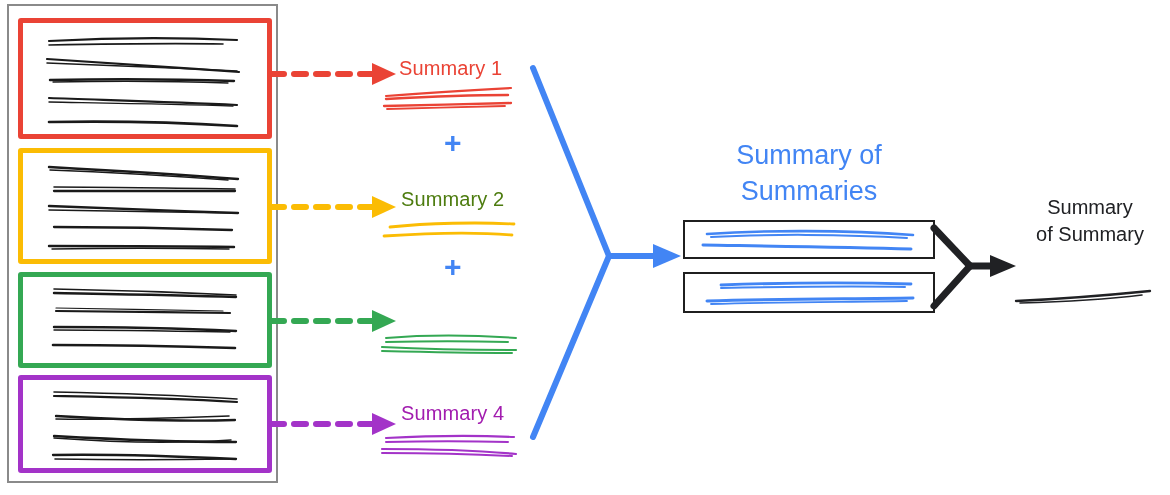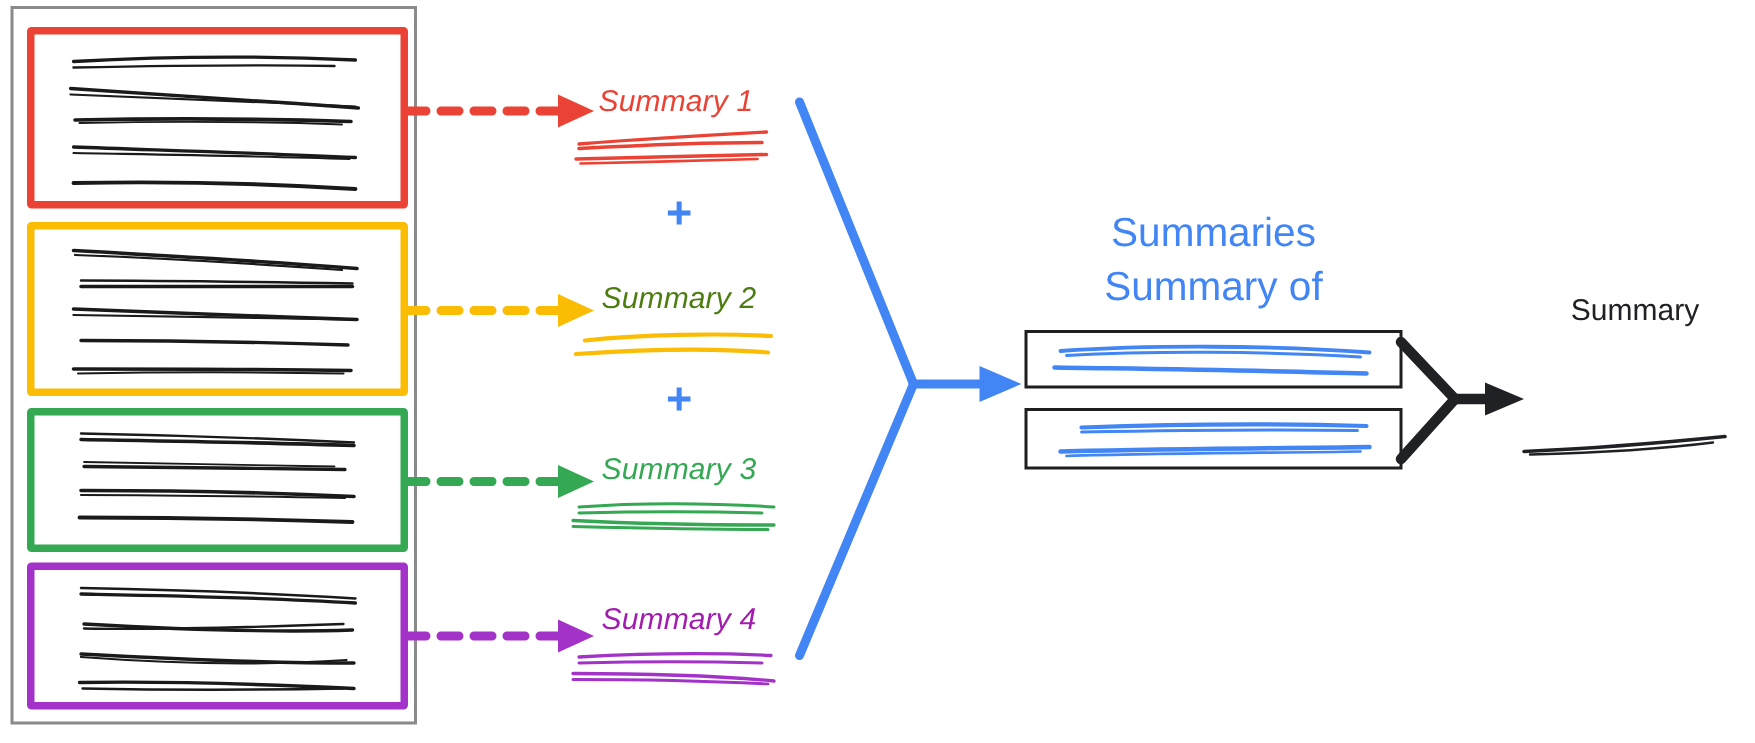--- a/index.html
+++ b/index.html
@@ -40,21 +40,20 @@
   }
 
   .lines-svg { display: block; width: 100%; height: 100%; }
 
   
   .summary-label {
     font-size: 20px;
     font-weight: 400;
     white-space: nowrap;
     letter-spacing: 0.1px;
-    font-style: italic;
   }
 
   .sos-title {
     font-size: 27px;
     color: #4285F4;
     text-align: center;
     line-height: 1.32;
     white-space: nowrap;
   }
 
@@ -182,21 +181,20 @@
   <div class="abs summary-label" style="left:401px; top:188px; color:#4d7c0f;">Summary 2</div>
   <svg class="abs" style="left:378px; top:215px; width:140px; height:26px;">
     <g stroke="#FBBC04" fill="none" stroke-linecap="round">
       <path d="M12 12 C50 8, 100 7, 136 9" stroke-width="2.8"></path>
       <path d="M6 21 C50 18, 100 17, 134 20" stroke-width="2.8"></path>
     </g>
   </svg>
 
   <div class="abs plus-sign" style="left:444px; top:252px;">+</div>
 
-  <div class="abs summary-label" style="left:401px; top:302px; color:#34A853;">Summary 3</div>
   <svg class="abs" style="left:378px; top:329px; width:142px; height:26px;">
     <g stroke="#34A853" fill="none" stroke-linecap="round">
       <path d="M8 9 C45 6, 95 6, 138 9" stroke-width="2.0"></path>
       <path d="M8 13 C45 12, 95 12, 130 13" stroke-width="2.0"></path>
       <path d="M4 18 C45 20, 95 21, 138 21" stroke-width="2.2"></path>
       <path d="M4 22 C45 23, 95 24, 134 24" stroke-width="2.0"></path>
     </g>
   </svg>
 
   <div class="abs plus-sign" style="left:444px; top:366px; opacity:0;">+</div>
@@ -214,22 +212,22 @@
   <svg class="abs" style="left:525px; top:60px; width:160px; height:385px;">
     <g fill="none" stroke="#4285F4" stroke-width="6" stroke-linecap="round" stroke-linejoin="round">
       <path d="M8 8 L84 196"></path>
       <path d="M8 377 L84 196"></path>
       <path d="M84 196 L132 196"></path>
     </g>
     <polygon points="128,184 156,196 128,208" fill="#4285F4"></polygon>
   </svg>
 
   <div class="abs sos-title" style="left:683px; top:138px; width:252px;">
+    <div>Summary of</div>
     <div>Summaries</div>
-    <div>Summary of</div>
   </div>
 
   <div class="abs sos-box" style="left:683px; top:220px; width:252px; height:39px;">
     <svg class="lines-svg" viewBox="0 0 248 35" preserveAspectRatio="none">
       <g stroke="#4285F4" fill="none" stroke-linecap="round">
         <path d="M22 12 C80 8, 160 8, 228 13" stroke-width="2.6"></path>
         <path d="M26 15 C80 12, 160 12, 222 16" stroke-width="2.0"></path>
         <path d="M18 23 C80 24, 160 25, 226 27" stroke-width="3.0"></path>
       </g>
     </svg>
@@ -250,20 +248,21 @@
     <g fill="none" stroke="#202124" stroke-width="7" stroke-linecap="round" stroke-linejoin="round">
       <path d="M6 6 L42 44"></path>
       <path d="M6 84 L42 44"></path>
       <path d="M42 44 L66 44"></path>
     </g>
     <polygon points="62,33 88,44 62,55" fill="#202124"></polygon>
   </svg>
 
   <div class="abs final-text" style="left:1015px; top:194px; width:150px;">
     <div>Summary</div>
+    <div>of Summary</div>
   </div>
   <svg class="abs" style="left:1010px; top:288px; width:145px; height:20px;">
     <g stroke="#202124" fill="none" stroke-linecap="round">
       <path d="M6 13 C50 11, 100 7, 140 3" stroke-width="2.4"></path>
       <path d="M10 15 C50 14, 100 11, 132 7" stroke-width="1.6"></path>
     </g>
   </svg>
 
 </div>
 

